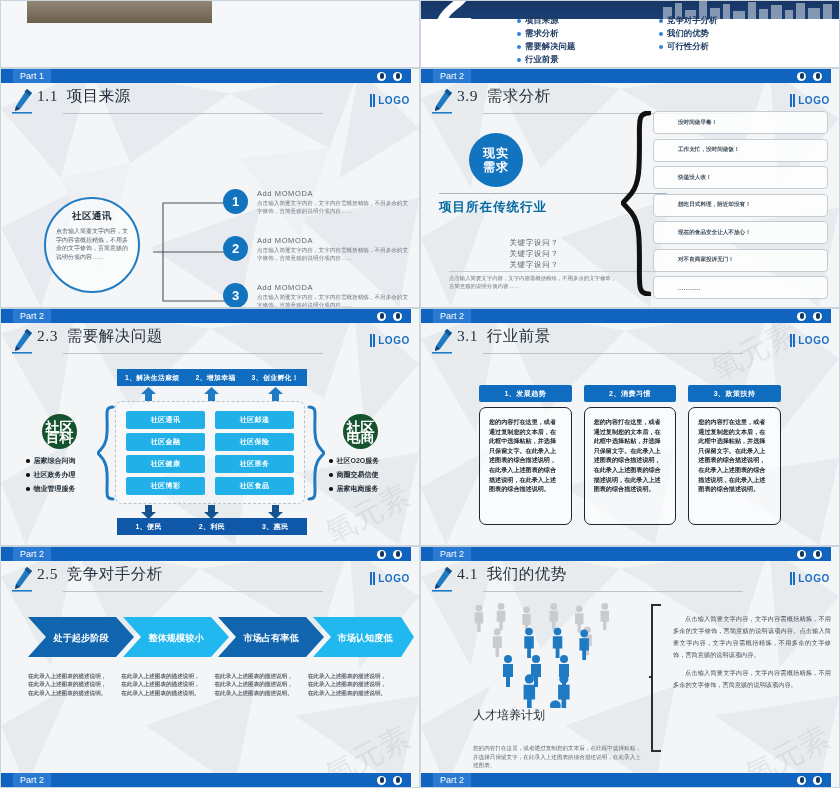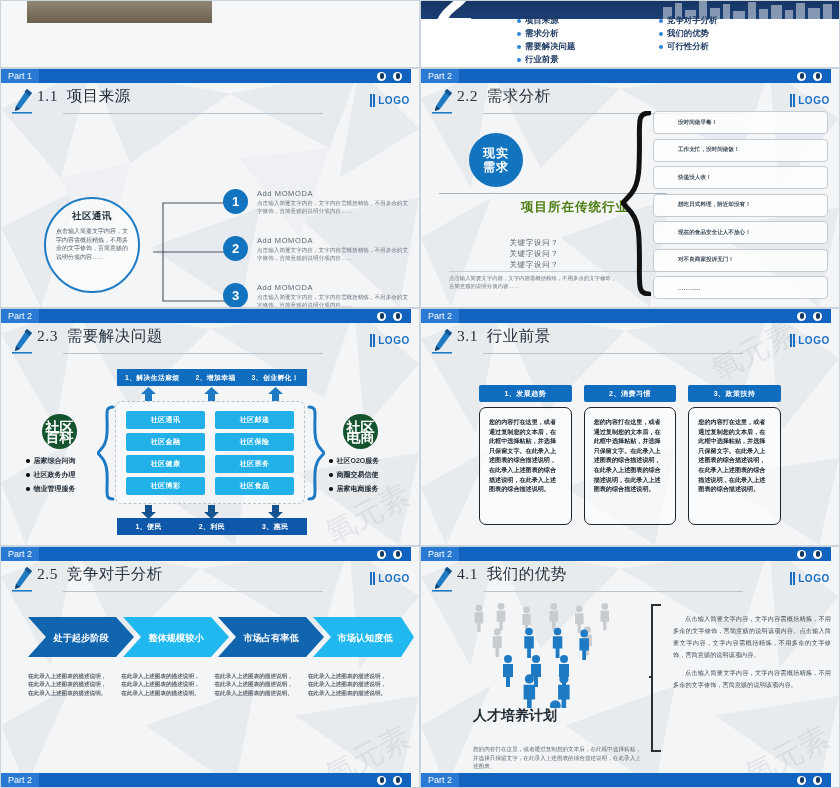--- a/index.html
+++ b/index.html
@@ -25,20 +25,21 @@
   }
   
   .poly{ position:absolute; inset:0; overflow:hidden; }
   .poly svg{ width:100%; height:100%; display:block; }
 
   
   .partbar{
     position:absolute; left:0; right:8px; top:0; height:14px;
     background:#1064c0; display:flex; align-items:center;
     z-index:5;
+    padding-left:12px;
   }
   .partbadge{
     font-size:9px; color:#ffffff; padding:0 7px; line-height:14px;
     background:#2a7ad4; height:14px;
   }
   .dots{ margin-left:auto; display:flex; gap:7px; padding-right:9px; }
   .dot{
     width:9px; height:9px; border-radius:50%;
     background:#ffffff; position:relative;
   }
@@ -111,22 +112,22 @@
   .s22 .badge{
     position:absolute; left:48px; top:64px;
     width:54px; height:54px; border-radius:50%; background:#1273be;
     color:#fff; display:flex; flex-direction:column;
     align-items:center; justify-content:center;
     font-size:12px; font-weight:bold; line-height:14px; letter-spacing:1px;
   }
   .s22 .rule{ position:absolute; left:18px; right:172px; top:124px; border-bottom:1px solid #aab4bd;}
   .s22 .big{
     position:absolute; left:18px; top:130px; width:190px;
-    font-size:12.6px; font-weight:bold; color:#4d7c0f;
-    line-height:16px; letter-spacing:.9px; text-align:right;
+    font-size:12.6px; font-weight:bold; color:#0369a1;
+    line-height:16px; letter-spacing:.9px; text-align:left;
   }
   .s22 .kws{ position:absolute; left:18px; top:168px; width:190px; text-align:center;}
   .s22 .kws div{ font-size:7.5px; color:#4f5b65; line-height:11px; letter-spacing:.7px;}
   .s22 .rule2{ position:absolute; left:28px; right:182px; top:202px; border-bottom:1px solid #c3ccd3;}
   .s22 .foot{
     position:absolute; left:28px; top:206px; width:170px;
     font-size:5.4px; color:#6d7780; line-height:7.6px;
   }
   .s22 .brace{ position:absolute; left:200px; top:42px; }
   .s22 .boxes{ position:absolute; left:232px; top:42px; width:175px;}
@@ -193,21 +194,21 @@
   }
 
   
   .s25 .chev{ position:absolute; left:27px; top:70px; display:flex; }
   .s25 .descs{ position:absolute; left:27px; top:125px; right:18px; display:flex; }
   .s25 .d{ width:97px; font-size:5.6px; color:#5d6770; line-height:8.4px; padding-right:12px; font-weight:bold;}
 
   
   .s26 .people{ position:absolute; left:52px; top:56px; }
   .s26 .cap{ position:absolute; left:52px; top:160px; width:168px;}
-  .s26 .cap .h{ font-size:14px; color:#222c34; font-weight:bold; margin-bottom:20px;}
+  .s26 .cap .h{ font-size:12px; color:#222c34; font-weight:normal; margin-bottom:20px;}
   .s26 .cap .p{ font-size:5.6px; color:#5d6770; line-height:8.6px;}
   .s26 .brk{ position:absolute; left:228px; top:56px; }
   .s26 .rtxt{
     position:absolute; left:252px; top:66px; width:158px;
     font-size:6.2px; color:#3f4a54; line-height:12px; text-align:justify;
   }
   .s26 .rtxt p{ text-indent:12px; margin-bottom:6px;}
 
   
   .p-tl{ background:#f6f7f8; position:relative; }
@@ -417,21 +418,21 @@
     </div>
     <div class="shead">
       <span class="penicon">
         <svg width="22" height="26" viewBox="0 0 22 26">
           <path d="M15 1 L20 5 L8 21 L3 23 L4 18 Z" fill="#1f7ac4"></path>
           <path d="M15 1 L20 5 L17.5 8 L12.5 3.5 Z" fill="#15538e"></path>
           <path d="M4 18 L8 21 L3 23 Z" fill="#0f3f6e"></path>
           <rect x="0" y="24" width="20" height="1.6" fill="#1f7ac4"></rect>
         </svg>
       </span>
-      <span class="stitle"><span>2.2</span>&nbsp;&nbsp;<span>需求分析</span></span>
+      <span class="stitle"><span>3.9</span>&nbsp;&nbsp;<span>需求分析</span></span>
     </div>
     <div class="hline"></div>
     <div class="logo">
       <span class="bars">
           <i></i>
           <i></i>
         </span>
       <span>LOGO</span>
     </div>
 

